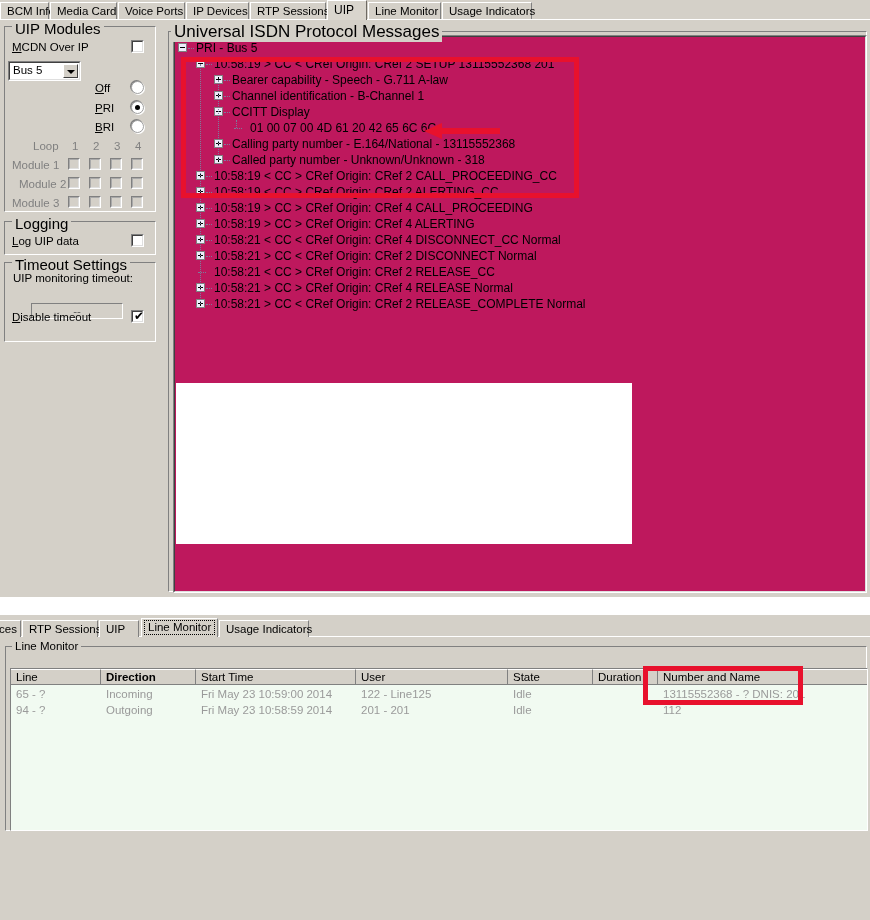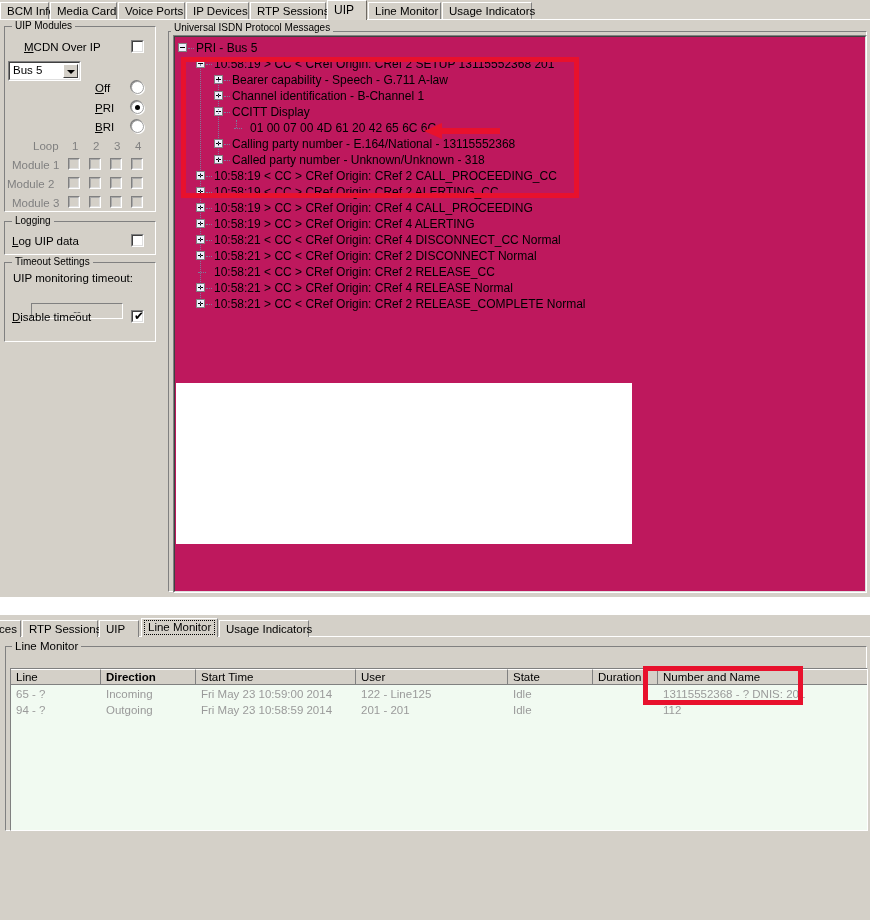--- a/index.html
+++ b/index.html
@@ -16,21 +16,21 @@
       box-sizing:border-box;white-space:nowrap;}
   #top-tabstrip .tab.active{top:0px;height:20px;line-height:19px;background:#d9d5cd;
       border-left:1px solid #fff;border-top:1px solid #fff;border-right:1px solid #6e6a64;z-index:5;font-size:12px;}
   #top-tabstrip .tabline{position:absolute;left:0;top:19px;width:870px;height:1px;background:#fff;}
 
   
   #left-col{position:absolute;left:0;top:20px;width:163px;height:573px;background:#d4d0c8;}
 
   .group{position:absolute;border:1px solid #808080;border-right-color:#fff;border-bottom-color:#fff;box-sizing:border-box;}
   .group .inner{position:absolute;left:-1px;top:-1px;right:-1px;bottom:-1px;border:1px solid #fff;border-left-color:#808080;border-top-color:#808080;pointer-events:none;}
-  .group-title{position:absolute;top:-7px;left:7px;background:#d4d0c8;padding:0 3px;font-size:10px;color:#000;z-index:2;}
+  .group-title{position:absolute;top:-7px;left:7px;background:#d4d0c8;padding:0 3px;font-size:15px;color:#000;z-index:2;}
 
   .lbl{position:absolute;font-size:11.5px;color:#000;white-space:nowrap;}
   .lbl.dis{color:#808080;}
   .lbl u{text-decoration:underline;}
 
   
   .cbox{position:absolute;width:13px;height:13px;background:#fff;
      border:1px solid #808080;border-right-color:#fff;border-bottom-color:#fff;box-sizing:border-box;}
   .cbox i{position:absolute;left:0;top:0;right:0;bottom:0;border:1px solid #404040;border-right-color:#dfdfdf;border-bottom-color:#dfdfdf;}
   .cbox .chk{position:absolute;left:2px;top:0px;font-size:12px;line-height:11px;color:#000;font-family:"DejaVu Sans",sans-serif;}
@@ -54,21 +54,21 @@
      border:1px solid #808080;border-right-color:#fff;border-bottom-color:#fff;box-sizing:border-box;}
   .gridcb i{position:absolute;left:0;top:0;right:0;bottom:0;border:1px solid #a9a9a9;border-right-color:#dfdfdf;border-bottom-color:#dfdfdf;}
 
   
   #timeout-field{position:absolute;left:31px;top:283px;width:92px;height:16px;background:#d4d0c8;
      border:1px solid #808080;border-right-color:#fff;border-bottom-color:#fff;box-sizing:border-box;
      text-align:center;font-size:11.5px;color:#585858;line-height:14px;}
 
   
   #right-col{position:absolute;left:165px;top:20px;width:705px;height:573px;background:#d4d0c8;}
-  #tree-group-title{position:absolute;left:6px;top:22px;font-size:10px;background:#d4d0c8;padding:0 3px;z-index:3;}
+  #tree-group-title{position:absolute;left:6px;top:22px;font-size:17px;background:#d4d0c8;padding:0 3px;z-index:3;}
   #tree-frame{position:absolute;left:8px;top:35px;width:694px;height:558px;background:#be185d;
       border:1px solid #808080;border-right-color:#fff;border-bottom-color:#fff;box-sizing:border-box;}
   #tree-frame .tf{position:absolute;left:0;top:0;right:0;bottom:0;border:1px solid #404040;border-right-color:#dfdfdf;border-bottom-color:#dfdfdf;pointer-events:none;}
 
   
   #splitter{position:absolute;left:165px;top:20px;width:10px;height:573px;background:#d4d0c8;
       border-right:1px solid #808080;}
 
   .trow{position:absolute;height:16px;line-height:16px;white-space:nowrap;font-size:12px;color:#000;}
   .tbox{position:absolute;width:9px;height:9px;top:3px;background:#eeecfb;border:1px solid #808080;box-sizing:border-box;}
@@ -121,21 +121,21 @@
     <div class="tab" style="left:442px;width:90px;"><span>Usage Indicators</span></div>
   </div>
 
   <div id="left-col">
 
     <div class="group" style="left:4px;top:6px;width:152px;height:186px;">
       <div class="inner"></div>
     </div>
     <div class="group-title" style="left:12px;top:0px;">UIP Modules</div>
 
-    <div class="lbl" style="left:24px;top:21px;"><u>M</u>CDN Over IP</div>
+    <div class="lbl" style="left:12px;top:21px;"><u>M</u>CDN Over IP</div>
     <div class="cbox" style="left:131px;top:20px;">
         <i></i>
       </div>
 
     <div id="bus-combo">
       <div class="ci"></div>
       <div class="val">Bus 5</div>
       <div class="arrowbtn"></div>
     </div>
 
@@ -161,21 +161,21 @@
     <div class="gridcb" style="left:89px;top:138px;">
         <i></i>
       </div>
     <div class="gridcb" style="left:110px;top:138px;">
         <i></i>
       </div>
     <div class="gridcb" style="left:131px;top:138px;">
         <i></i>
       </div>
 
-    <div class="lbl dis" style="left:7px;top:158px;">Module 2</div>
+    <div class="lbl dis" style="left:19px;top:158px;">Module 2</div>
     <div class="gridcb" style="left:68px;top:157px;">
         <i></i>
       </div>
     <div class="gridcb" style="left:89px;top:157px;">
         <i></i>
       </div>
     <div class="gridcb" style="left:110px;top:157px;">
         <i></i>
       </div>
     <div class="gridcb" style="left:131px;top:157px;">

